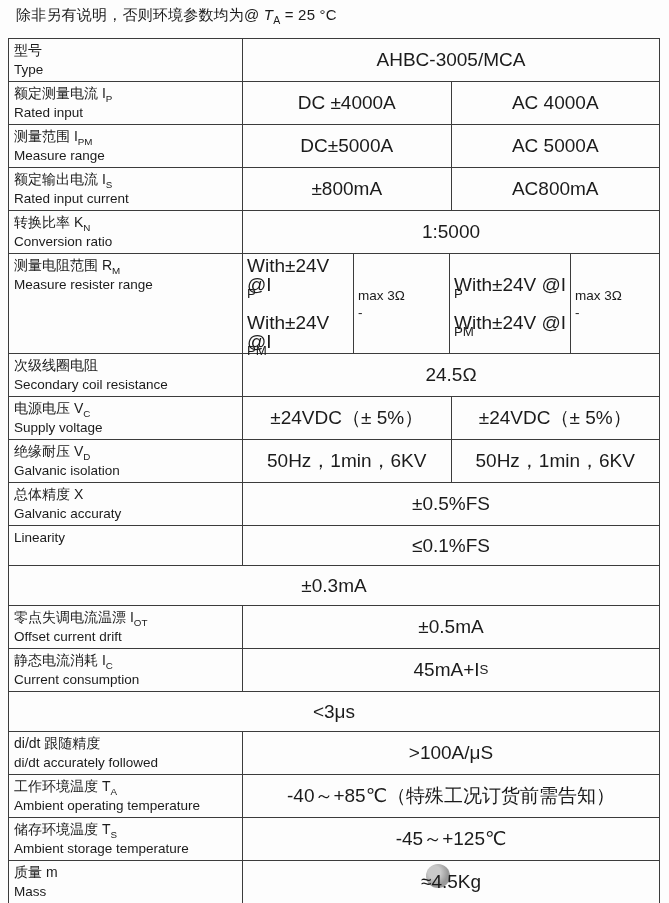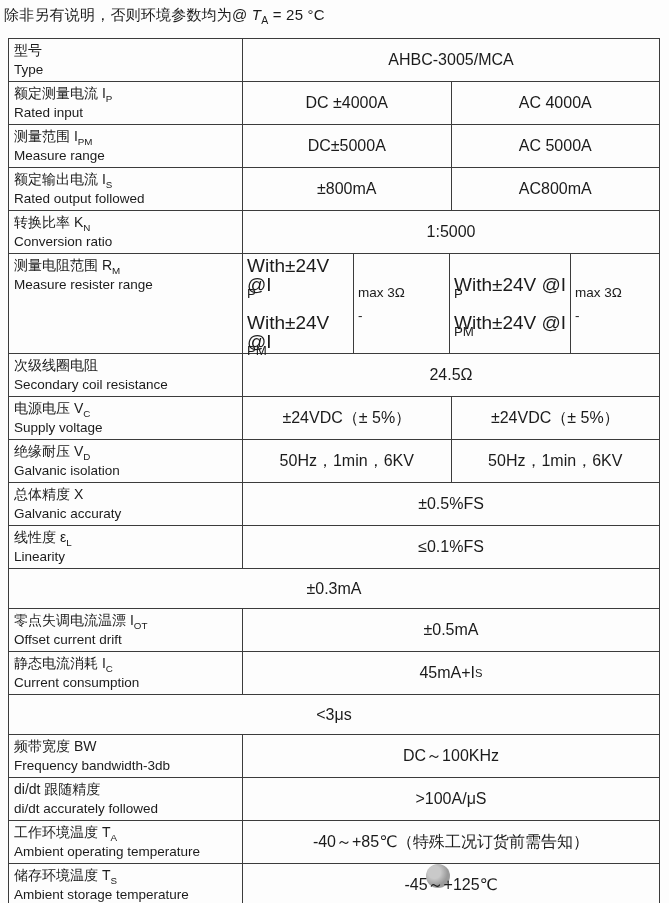--- a/index.html
+++ b/index.html
@@ -8,21 +8,21 @@
     background:#fdfdfd;
     font-family:"Liberation Sans","DejaVu Sans",sans-serif;
     color:#1b1b1b;
     position:relative;
     overflow:hidden;
   }
   sub { font-size:70%; line-height:0; }
   i { font-style:italic; }
 
   .note {
-    position:absolute; left:4px; top:6px;
+    position:absolute; left:16px; top:6px;
     font-size:15px; letter-spacing:0.2px;
     z-index:2;
   }
 
   .tbl {
     position:absolute; left:8px; top:38px; width:652px;
     border:1.5px solid #3c3c3c;
     z-index:2;
     background:transparent;
   }
@@ -38,32 +38,32 @@
     flex:0 0 234px; width:234px;
     padding:2px 5px;
     display:flex; flex-direction:column; 
   }
   .label .zh { font-size:14px; line-height:19px; }
   .label .en { font-size:13.5px; line-height:19px; }
 
   .val {
     flex:1 1 0;
     display:flex; align-items:center; justify-content:center;
-    text-align:center; font-size:16px; padding:2px 4px;
+    text-align:center; font-size:19px; padding:2px 4px;
   }
 
   
   .vwith {
     display:flex; flex-direction:column; justify-content:center;
     font-size:19px; line-height:19px; padding:2px 2px 2px 4px;
     text-align:left;
   }
   .vmax {
     display:flex; flex-direction:column; justify-content:center;
-    font-size:13.5px; line-height:23px; padding:2px 2px 2px 4px;
+    font-size:13.5px; line-height:17px; padding:2px 2px 2px 4px;
     text-align:left;
   }
   .w1 { flex:0 0 111px; }
   .m1 { flex:0 0 96px; }
   .w2 { flex:0 0 121px; }
   .m2 { flex:1 1 0; }
 
   .watermark {
     position:absolute; right:10px; top:914px;
     font-size:21px; color:#b4b4b4; letter-spacing:1px;
@@ -108,21 +108,21 @@
       <div class="zh">测量范围 I<sub>PM</sub></div>
       <div class="en">Measure range</div>
     </div>
     <div class="cell val">DC±5000A</div>
     <div class="cell val">AC 5000A</div>
   </div>
 
   <div class="row">
     <div class="cell label">
       <div class="zh">额定输出电流 I<sub>S</sub></div>
-      <div class="en">Rated output followed</div>
+      <div class="en">Rated input current</div>
     </div>
     <div class="cell val">±800mA</div>
     <div class="cell val">AC800mA</div>
   </div>
 
   <div class="row">
     <div class="cell label">
       <div class="zh">转换比率 K<sub>N</sub></div>
       <div class="en">Conversion ratio</div>
     </div>
@@ -169,21 +169,20 @@
   <div class="row">
     <div class="cell label">
       <div class="zh">总体精度 X</div>
       <div class="en">Galvanic accuraty</div>
     </div>
     <div class="cell val">±0.5%FS</div>
   </div>
 
   <div class="row">
     <div class="cell label">
-      <div class="zh">线性度 ε<sub>L</sub></div>
       <div class="en">Linearity</div>
     </div>
     <div class="cell val">≤0.1%FS</div>
   </div>
 
   <div class="row">
     <div class="cell val">±0.3mA</div>
   </div>
 
   <div class="row">
@@ -199,27 +198,20 @@
       <div class="zh">静态电流消耗 I<sub>C</sub></div>
       <div class="en">Current consumption</div>
     </div>
     <div class="cell val">45mA+I<sub>S</sub></div>
   </div>
 
   <div class="row">
     <div class="cell val">&lt;3μs</div>
   </div>
 
-  <div class="row">
-    <div class="cell label">
-      <div class="zh">频带宽度 BW</div>
-      <div class="en">Frequency bandwidth-3db</div>
-    </div>
-    <div class="cell val">DC～100KHz</div>
-  </div>
 
   <div class="row">
     <div class="cell label">
       <div class="zh">di/dt 跟随精度</div>
       <div class="en">di/dt accurately followed</div>
     </div>
     <div class="cell val">&gt;100A/μS</div>
   </div>
 
   <div class="row">

